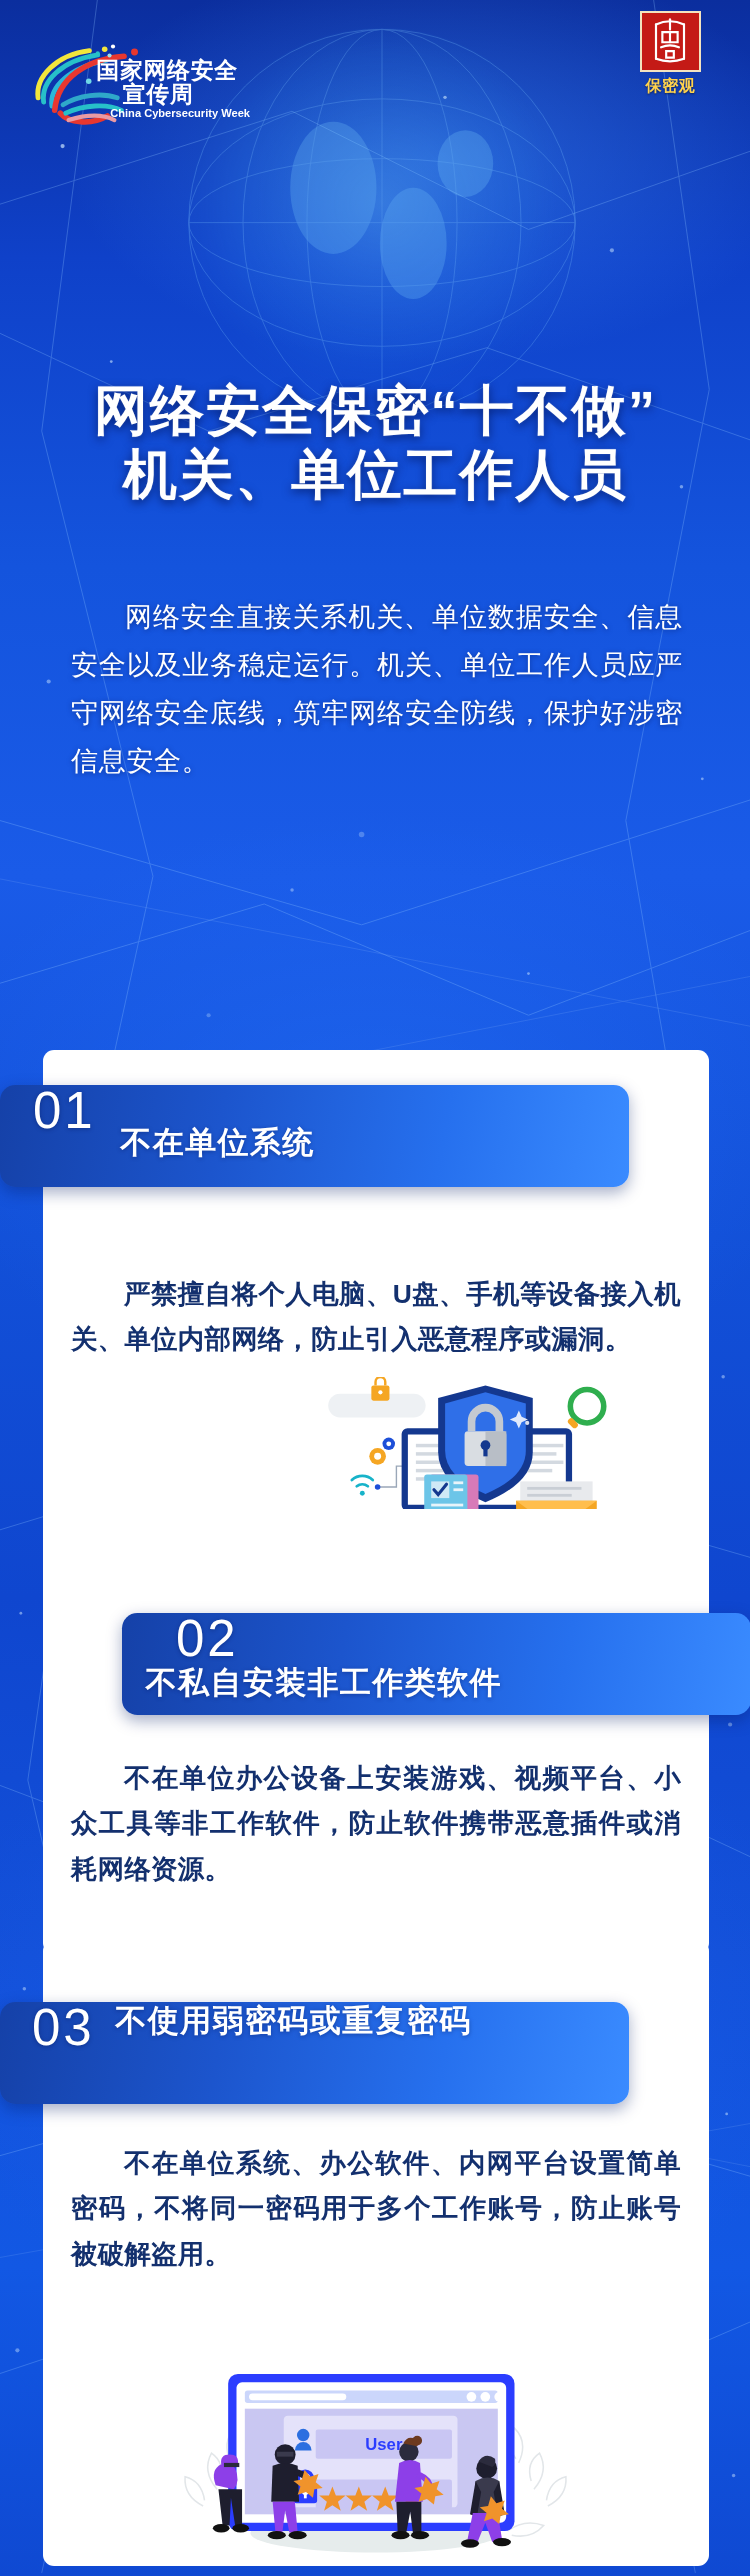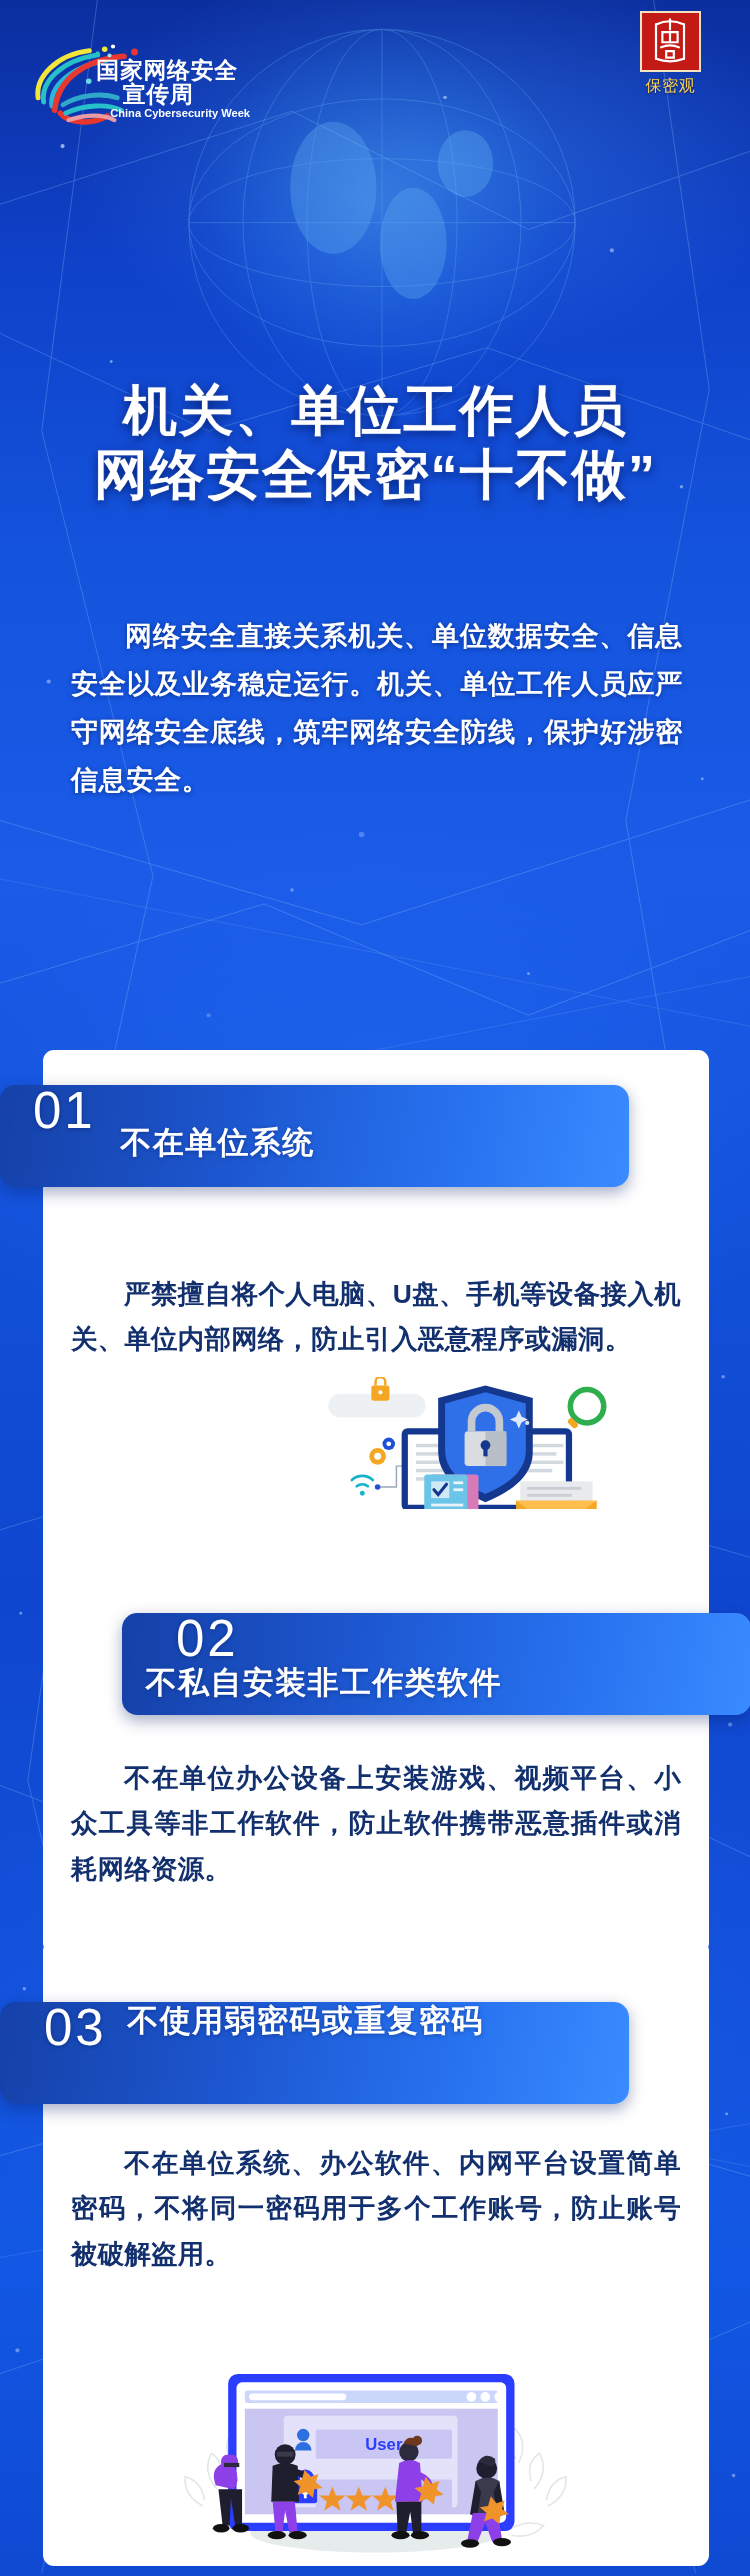--- a/index.html
+++ b/index.html
@@ -36,45 +36,45 @@
   .cw-logo { position: absolute; left: 19.5px; top: 38px; width: 236px; height: 94px; }
   .bm-logo { position: absolute; left: 629px; top: 11px; width: 83px; height: 90px; }
   .bm-seal {
     width: 61px; height: 61px; margin: 0 auto;
     background: #c41a16;
     border: 2.8px solid #f3e3c0;
     position: relative;
   }
   .bm-name {
     margin-top: 4.2px; text-align: center;
-    color: #ffd24d; font-size: 16px; font-weight: normal;
+    color: #ffd24d; font-size: 16px; font-weight: bold;
     letter-spacing: 0.7px; text-shadow: 0 0.7px 2.1px rgba(0,0,0,.5);
   }
 
   
   .hero-title {
     position: absolute; left: 0; top: 379px; width: 751px;
     text-align: center;
   }
   .hero-line {
     color: #ffffff;
     font-size: 54px;
     font-weight: bold;
     line-height: 1.18;
     letter-spacing: 2.1px;
     text-shadow: 0 2.8px 9.7px rgba(0,20,90,.75), 0 0 1.4px rgba(255,255,255,.4);
     white-space: nowrap;
   }
 
   
   .intro {
-    position: absolute; left: 71px; top: 612px; width: 612px;
+    position: absolute; left: 71px; top: 593px; width: 612px;
     color: #ffffff;
     font-size: 27px;
-    font-weight: bold;
+    font-weight: normal;
     line-height: 1.78;
     text-indent: 54px;
     letter-spacing: 0.7px;
     text-shadow: 0 1.4px 5.6px rgba(0,25,95,.6);
     text-align: justify;
   }
 
   
   .card {
     position: absolute;
@@ -89,21 +89,21 @@
     position: absolute;
     height: 102px;
     border-radius: 15.3px;
     background: linear-gradient(100deg,#1541a8 0%, #1c55cd 35%, #2670ee 70%, #3a8bff 100%);
     box-shadow: 0 5.6px 15.3px rgba(6,30,100,.35);
     display: flex; align-items: flex-start;
     color: #fff;
   }
   #banner-1 { left: 0px;  top: 1085px; width: 629px; }
   #banner-2 { left: 122px; top: 1613px; width: 629px; flex-direction: column; }
-  #banner-3 { left: 0px;  top: 2002px; width: 629px; padding-left: 12px; }
+  #banner-3 { left: 0px;  top: 2002px; width: 629px; }
 
   .banner-num {
     font-size: 51px; font-weight: normal;
     letter-spacing: 2.8px;
     font-family: "Liberation Sans", sans-serif;
     line-height: 1;
     text-shadow: 0 1.4px 4.2px rgba(0,20,80,.4);
   }
   .banner-text {
     font-size: 31px; font-weight: bold;
@@ -250,22 +250,22 @@
         <path d="M30 54 Q44 48 58 54"></path>
         <path d="M38 60 L50 60 L50 70 L38 70 Z"></path>
         <path d="M22 72 Q44 80 66 72"></path>
       </g>
     </svg>
   </div>
   <div class="bm-name">保密观</div>
 </div>
 
 <div class="hero-title">
+  <div class="hero-line">网络安全保密“十不做”</div>
   <div class="hero-line">机关、单位工作人员</div>
-  <div class="hero-line">网络安全保密“十不做”</div>
 </div>
 
 <div class="intro">网络安全直接关系机关、单位数据安全、信息安全以及业务稳定运行。机关、单位工作人员应严守网络安全底线，筑牢网络安全防线，保护好涉密信息安全。</div>
 
 <div class="card" id="card-1"></div>
 
 <svg class="illus" id="illus-1" viewBox="0 0 470 250">
 
   <g>
     <rect x="42" y="24" width="140" height="34" rx="17" fill="#eef1f4"></rect>

